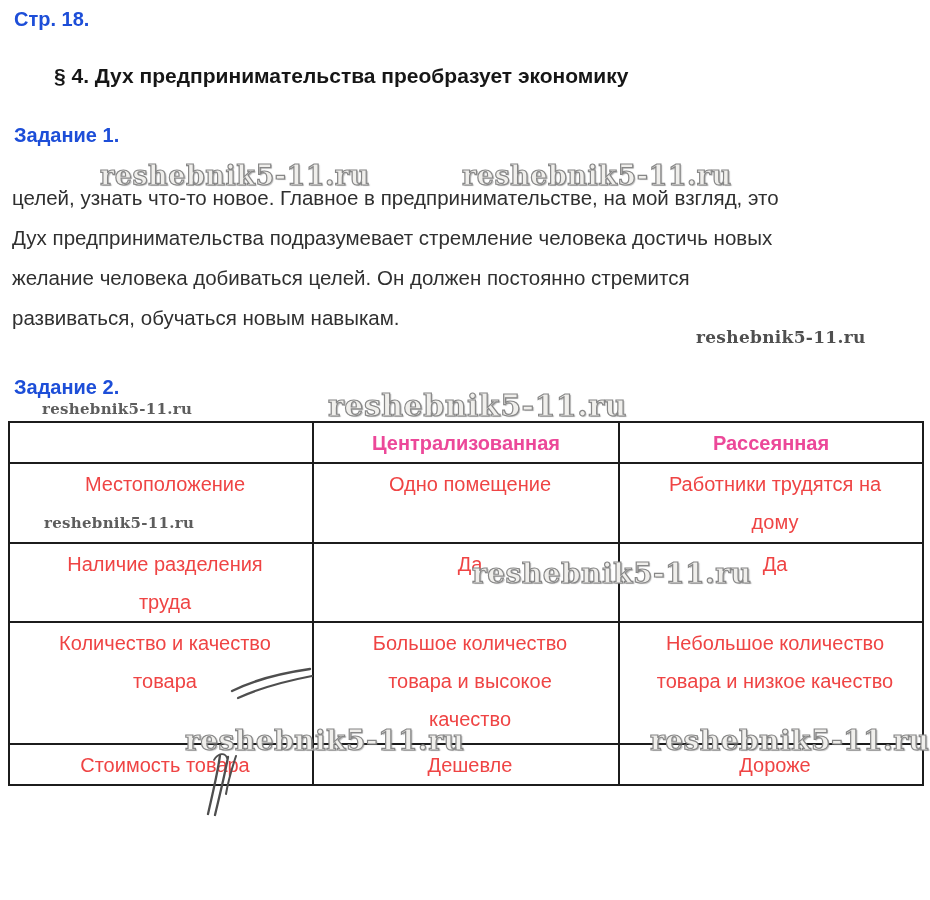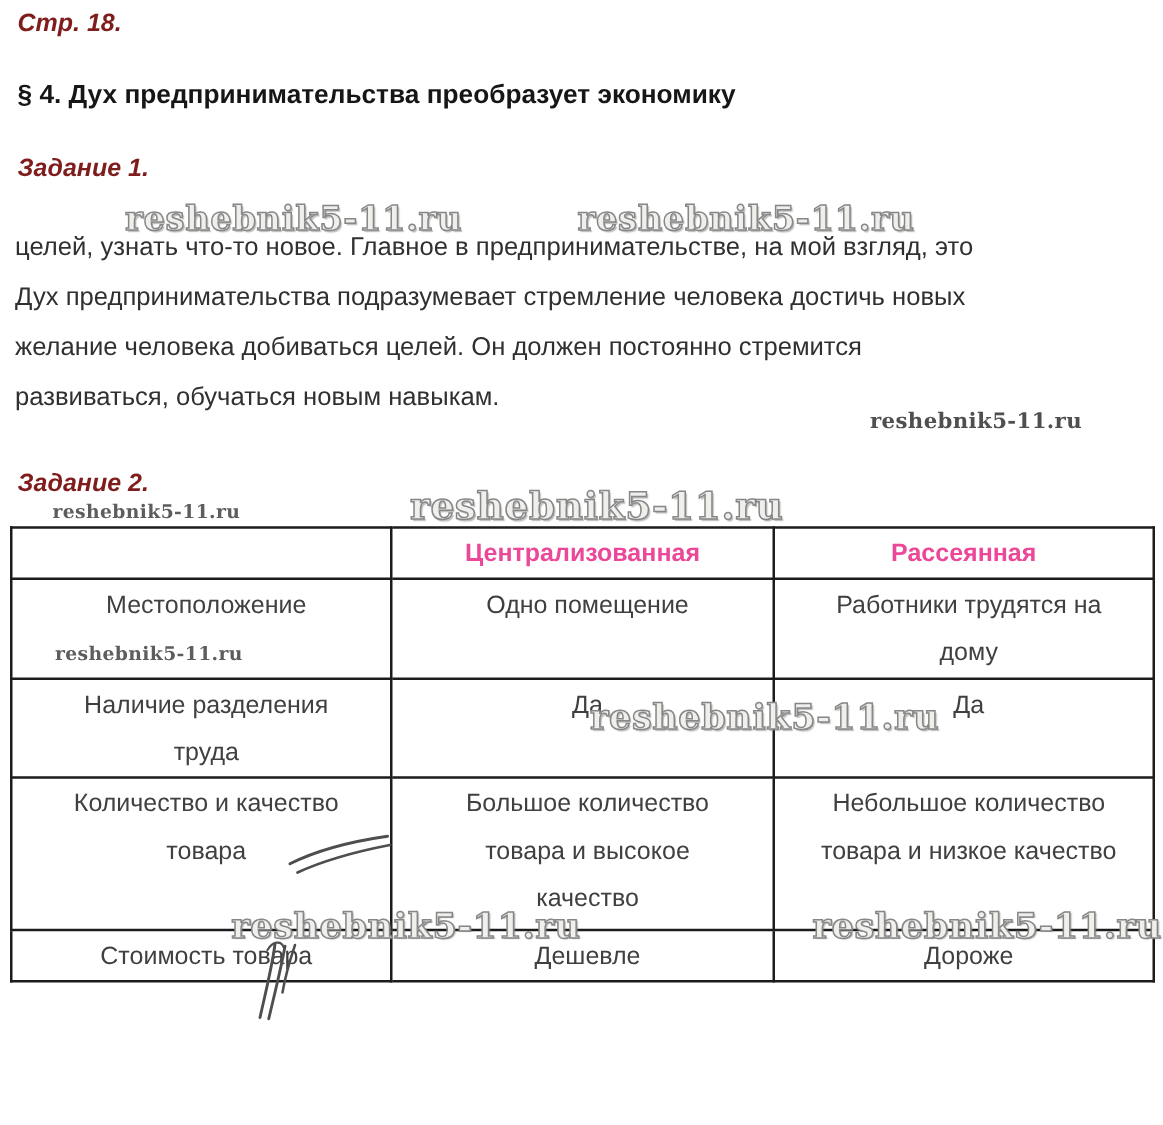--- a/index.html
+++ b/index.html
@@ -1,39 +1,39 @@
 <!DOCTYPE html>
 <html><head>
 <meta charset="utf-8">
 <style>
   html,body{margin:0;padding:0;background:#ffffff;}
   #page{
     position:relative;width:930px;height:900px;background:#ffffff;overflow:hidden;
     font-family:"Liberation Sans",sans-serif;color:#2f2f2f;
   }
   .abs{position:absolute;}
-  .hdr{font-weight:bold;color:#7f1d1d;font-size:20px;white-space:nowrap;font-style:italic;}
-  .section-hdr{font-weight:bold;color:#161616;font-size:21px;white-space:nowrap;}
+  .hdr{font-weight:bold;color:#1d4ed8;font-size:20px;white-space:nowrap;}
+  .section-hdr{font-weight:bold;color:#161616;font-size:21px;white-space:nowrap;margin-left:40px;}
   .para-line{white-space:nowrap;font-size:20.5px;line-height:40px;color:#303030;}
 
   
   table.answers{
     border-collapse:collapse;table-layout:fixed;
     width:914px;background:transparent;
   }
   table.answers td,table.answers th{
     border:2px solid #1c1c1c;
     font-size:20px;line-height:38px;
     vertical-align:top;text-align:center;
     padding:1px 4px 0 4px;
     white-space:pre-line;
     overflow:hidden;
   }
   table.answers th{font-weight:bold;color:#ec4899;}
-  table.answers td{font-weight:normal;color:#404040;padding-left:12px;}
+  table.answers td{font-weight:normal;color:#ef4444;padding-left:12px;}
 
   
   .wm{
     font-family:"DejaVu Serif",serif;font-weight:bold;white-space:nowrap;
     pointer-events:none;user-select:none;text-align:right;
   }
   .wm-big{
     color:#f0efec;
     -webkit-text-stroke:1.2px #878787;
     text-shadow:1.4px 1.4px 1px rgba(125,125,125,0.55);

